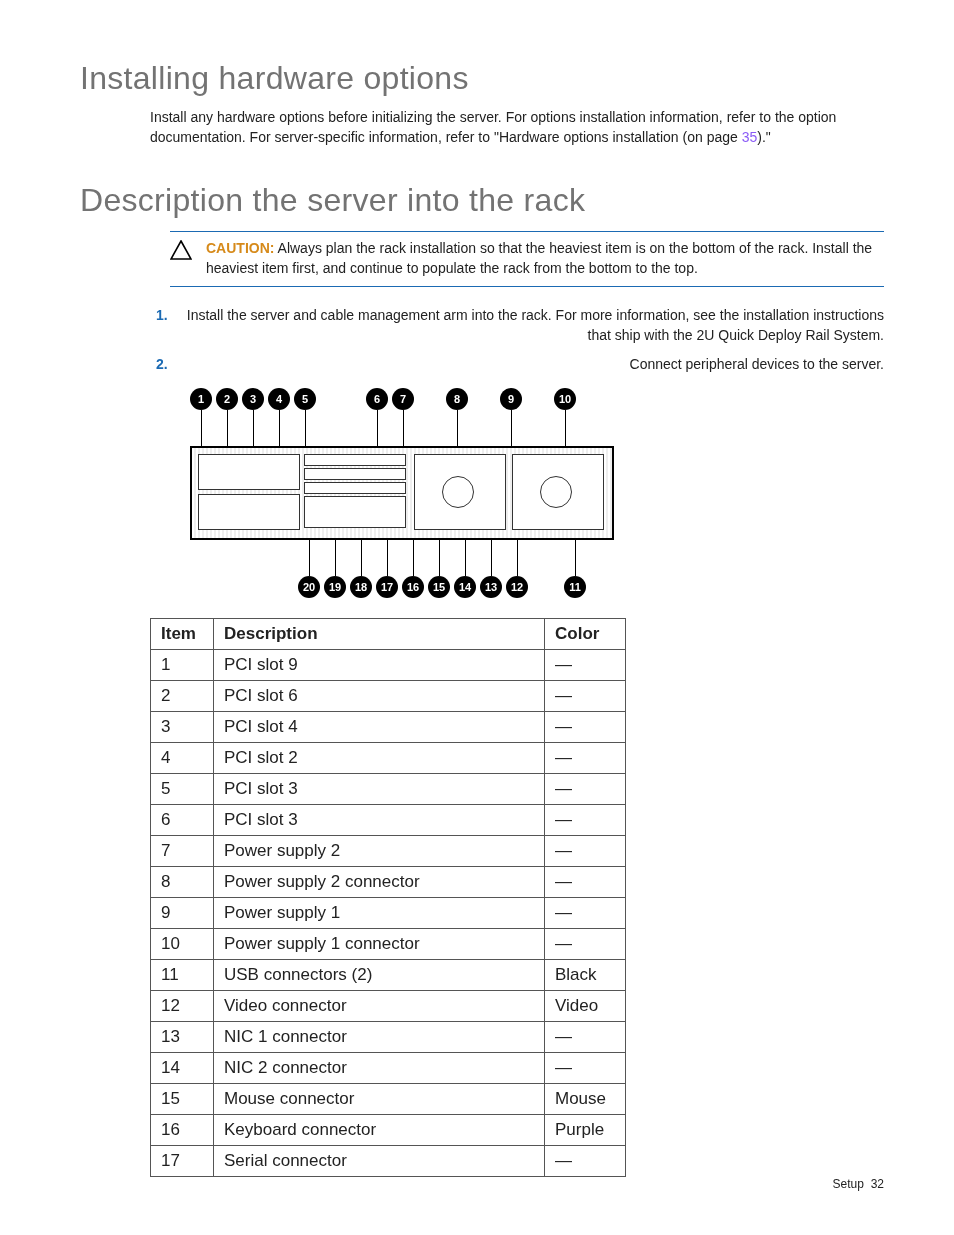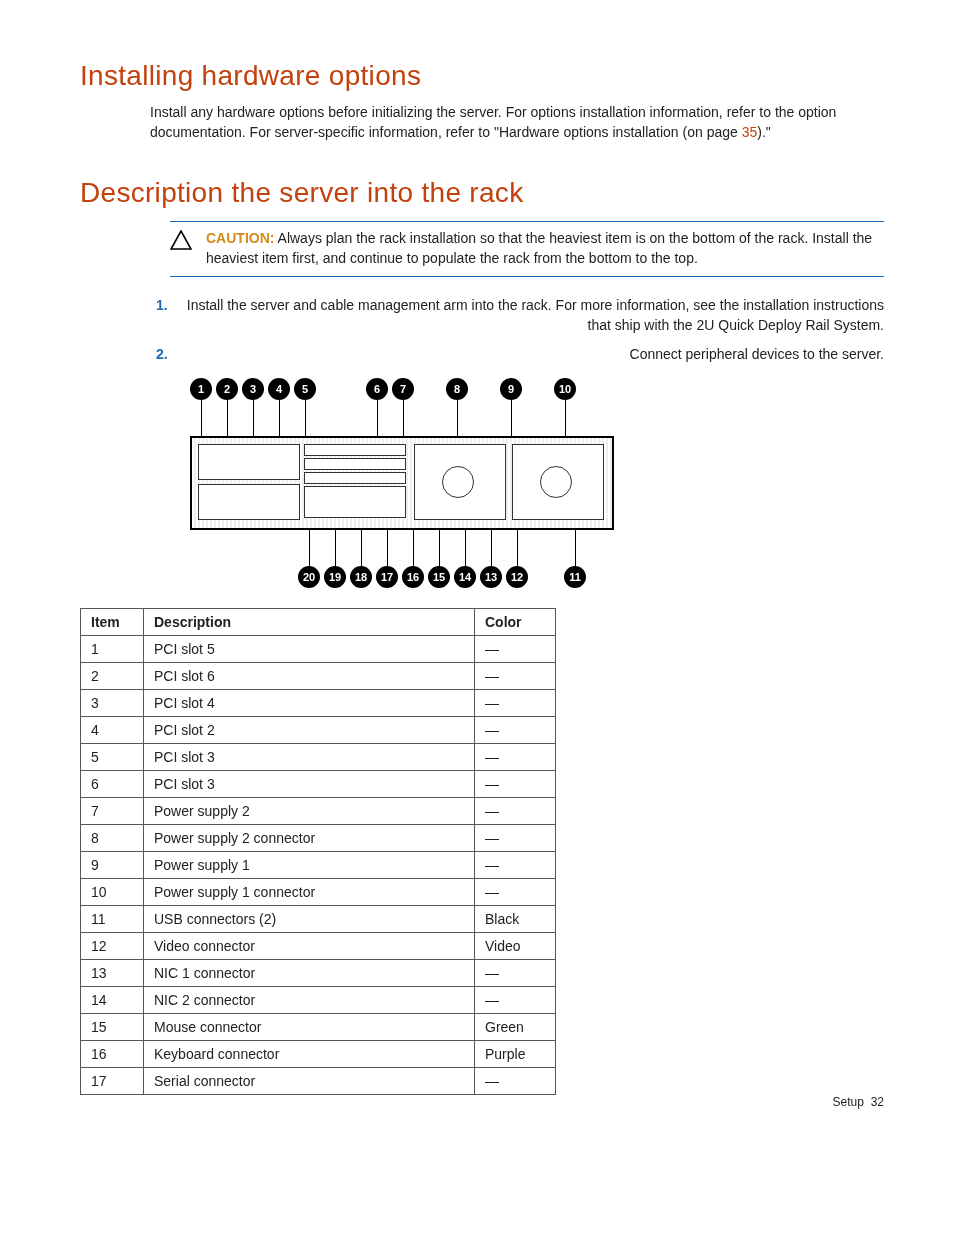--- a/index.html
+++ b/index.html
@@ -8,32 +8,32 @@
     color: #222;
     margin: 0;
     padding: 60px 70px 40px 80px;
     width: 954px;
     box-sizing: border-box;
     background: #fff;
   }
   h1 {
     font-family: "Futura", "Trebuchet MS", Arial, sans-serif;
     font-weight: 300;
-    font-size: 28px;
-    color: #c2410c;
+    font-size: 32px;
+    color: #737373;
     margin: 0 0 10px 0;
     letter-spacing: 0.3px;
   }
   .intro {
     margin-left: 70px;
     margin-bottom: 34px;
     line-height: 1.45;
   }
   .link {
-    color: #c2410c;
+    color: #8b5cf6;
   }
   .caution-block {
     margin-left: 90px;
     margin-top: 12px;
     margin-bottom: 18px;
     display: flex;
     align-items: flex-start;
     border-top: 1px solid #1b6ab3;
     border-bottom: 1px solid #1b6ab3;
     padding: 6px 0 8px 0;
@@ -105,22 +105,23 @@
     background: repeating-linear-gradient(90deg,#fff,#fff 2px,#eee 2px,#eee 4px);
     position: relative;
     margin: 36px 0;
   }
   .server-box .slot {
     position: absolute;
     border: 1px solid #333;
     background: #fff;
   }
   table.ports {
+    margin-left: 70px;
     border-collapse: collapse;
-    font-size: 14px;
+    font-size: 17px;
   }
   table.ports th, table.ports td {
     border: 1px solid #555;
     padding: 5px 10px;
     text-align: left;
     vertical-align: top;
   }
   table.ports th {
     font-weight: bold;
     background: #fff;
@@ -210,21 +211,21 @@
   <thead>
     <tr>
       <th class="col-item">Item</th>
       <th class="col-desc">Description</th>
       <th class="col-color">Color</th>
     </tr>
   </thead>
   <tbody id="ports-body">
       <tr>
         <td>1</td>
-        <td>PCI slot 5</td>
+        <td>PCI slot 9</td>
         <td>—</td>
       </tr>
       <tr>
         <td>2</td>
         <td>PCI slot 6</td>
         <td>—</td>
       </tr>
       <tr>
         <td>3</td>
         <td>PCI slot 4</td>
@@ -281,21 +282,21 @@
         <td>—</td>
       </tr>
       <tr>
         <td>14</td>
         <td>NIC 2 connector</td>
         <td>—</td>
       </tr>
       <tr>
         <td>15</td>
         <td>Mouse connector</td>
-        <td>Green</td>
+        <td>Mouse</td>
       </tr>
       <tr>
         <td>16</td>
         <td>Keyboard connector</td>
         <td>Purple</td>
       </tr>
       <tr>
         <td>17</td>
         <td>Serial connector</td>
         <td>—</td>

